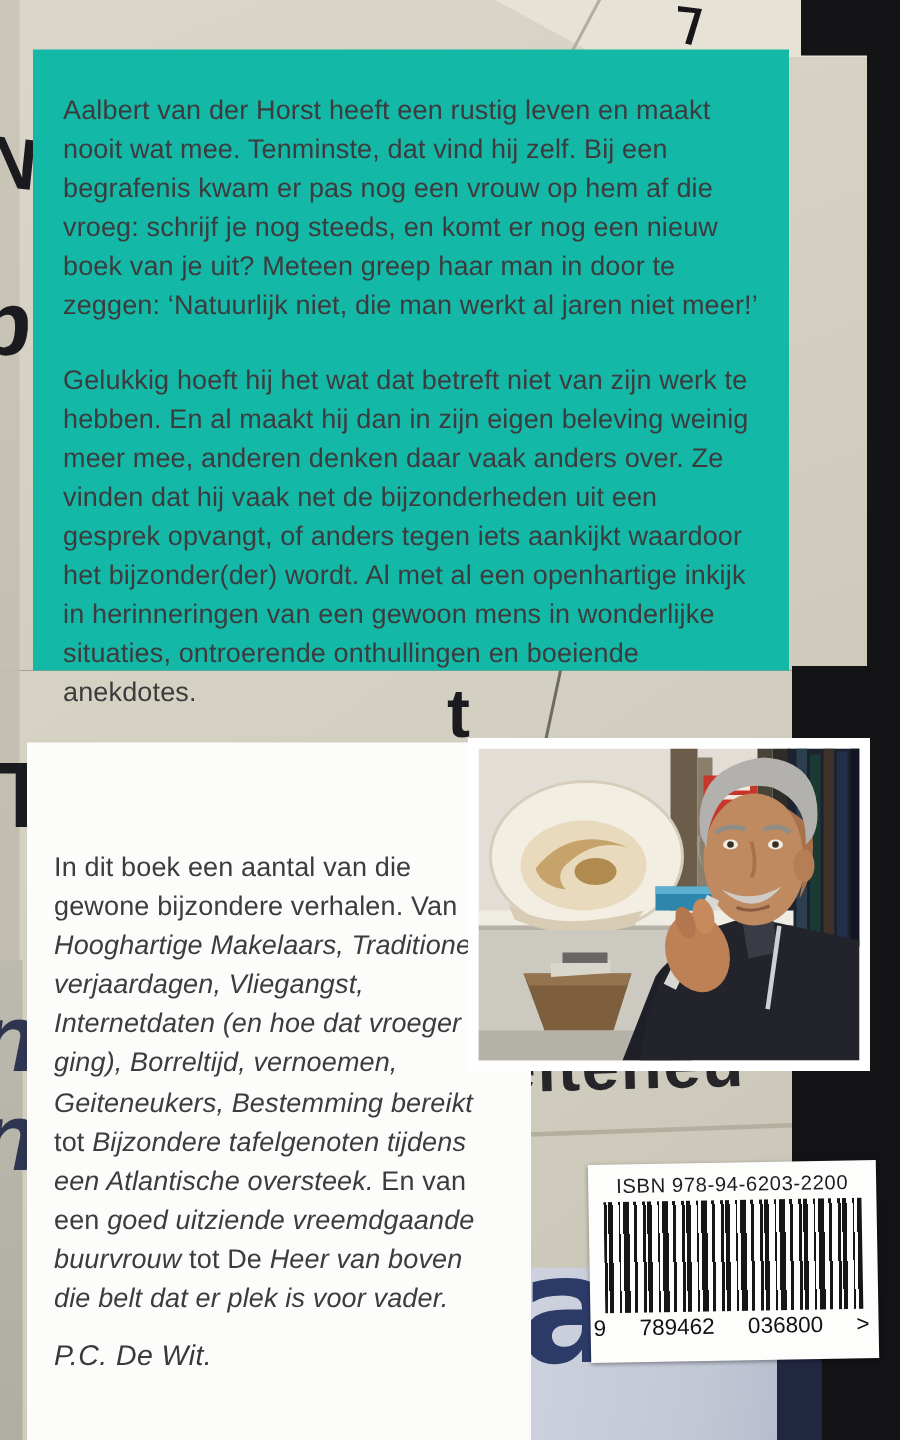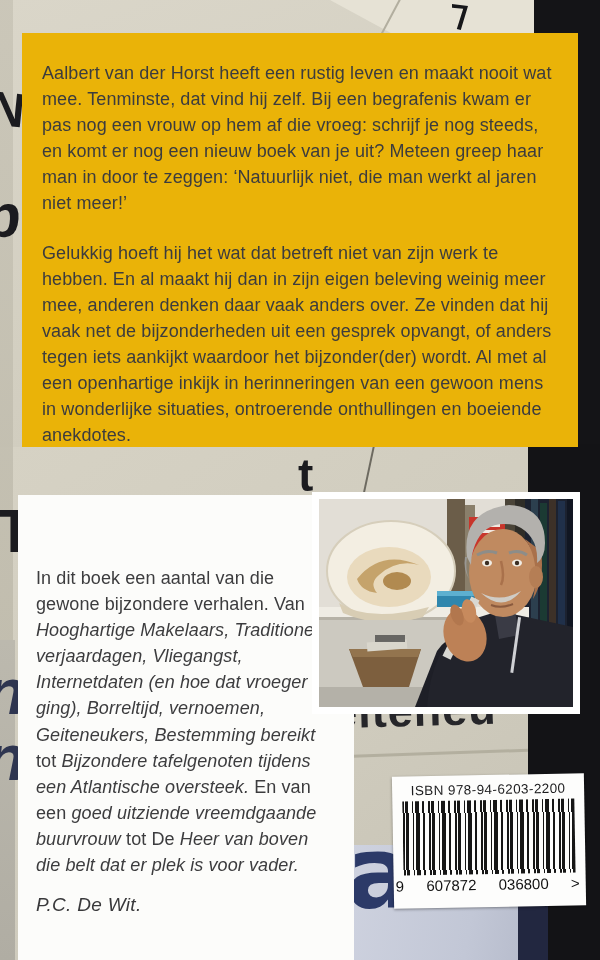--- a/index.html
+++ b/index.html
@@ -48,21 +48,21 @@
   .blue-a { position:absolute; left:-6px; top:-30px; font-size:100px; font-weight:bold;
     color:#2c3a68; font-family:"DejaVu Sans", sans-serif; }
 
   
   .black-right-col { left:578px; top:0; width:22px; height:960px; background:#141417; }
   .black-corner-tr { left:534px; top:0; width:66px; height:37px; background:#141417; }
   .black-lower-right { left:528px; top:444px; width:72px; height:516px; background:#131316; }
   .navy-band { left:518px; top:888px; width:30px; height:72px; background:#222740; }
 
   
-  .panel1 { left:22px; top:33px; width:556px; height:414px; background:#eab308;
+  .panel1 { left:22px; top:33px; width:504px; height:414px; background:#14b8a6;
     box-sizing:border-box; padding:28px 20px 0 20px; }
   .panel1 p { margin:0; font-size:18px; line-height:1.44; color:#3c3c3e;
     letter-spacing:.1px; }
   .panel1 p + p { margin-top:25px; }
 
   .panel2 { left:18px; top:495px; width:336px; height:465px; background:#fcfcfa;
     box-sizing:border-box; padding:70px 22px 0 18px; }
   .desc { font-size:18px; line-height:1.45; color:#3c3c3e; letter-spacing:.1px; }
   .author { margin-top:16px; font-size:19px; color:#39393b; letter-spacing:.3px;font-style:italic; }
 
@@ -196,19 +196,19 @@
       <ellipse cx="150" cy="112" rx="7" ry="12" fill="#c78a5d" transform="rotate(-12 150 112)"></ellipse>
       <ellipse cx="138" cy="116" rx="6" ry="11" fill="#b2774e" transform="rotate(-20 138 116)"></ellipse>
     </svg>
   </div>
 
   <div class="abs barcode-box">
     <div class="isbn-line">ISBN 978-94-6203-2200</div>
     <div class="bars"></div>
     <div class="digits">
       <span>9</span>
-      <span>607872</span>
+      <span>789462</span>
       <span>036800</span>
       <span>&gt;</span>
     </div>
   </div>
 
 </div>
 
 </body></html>

